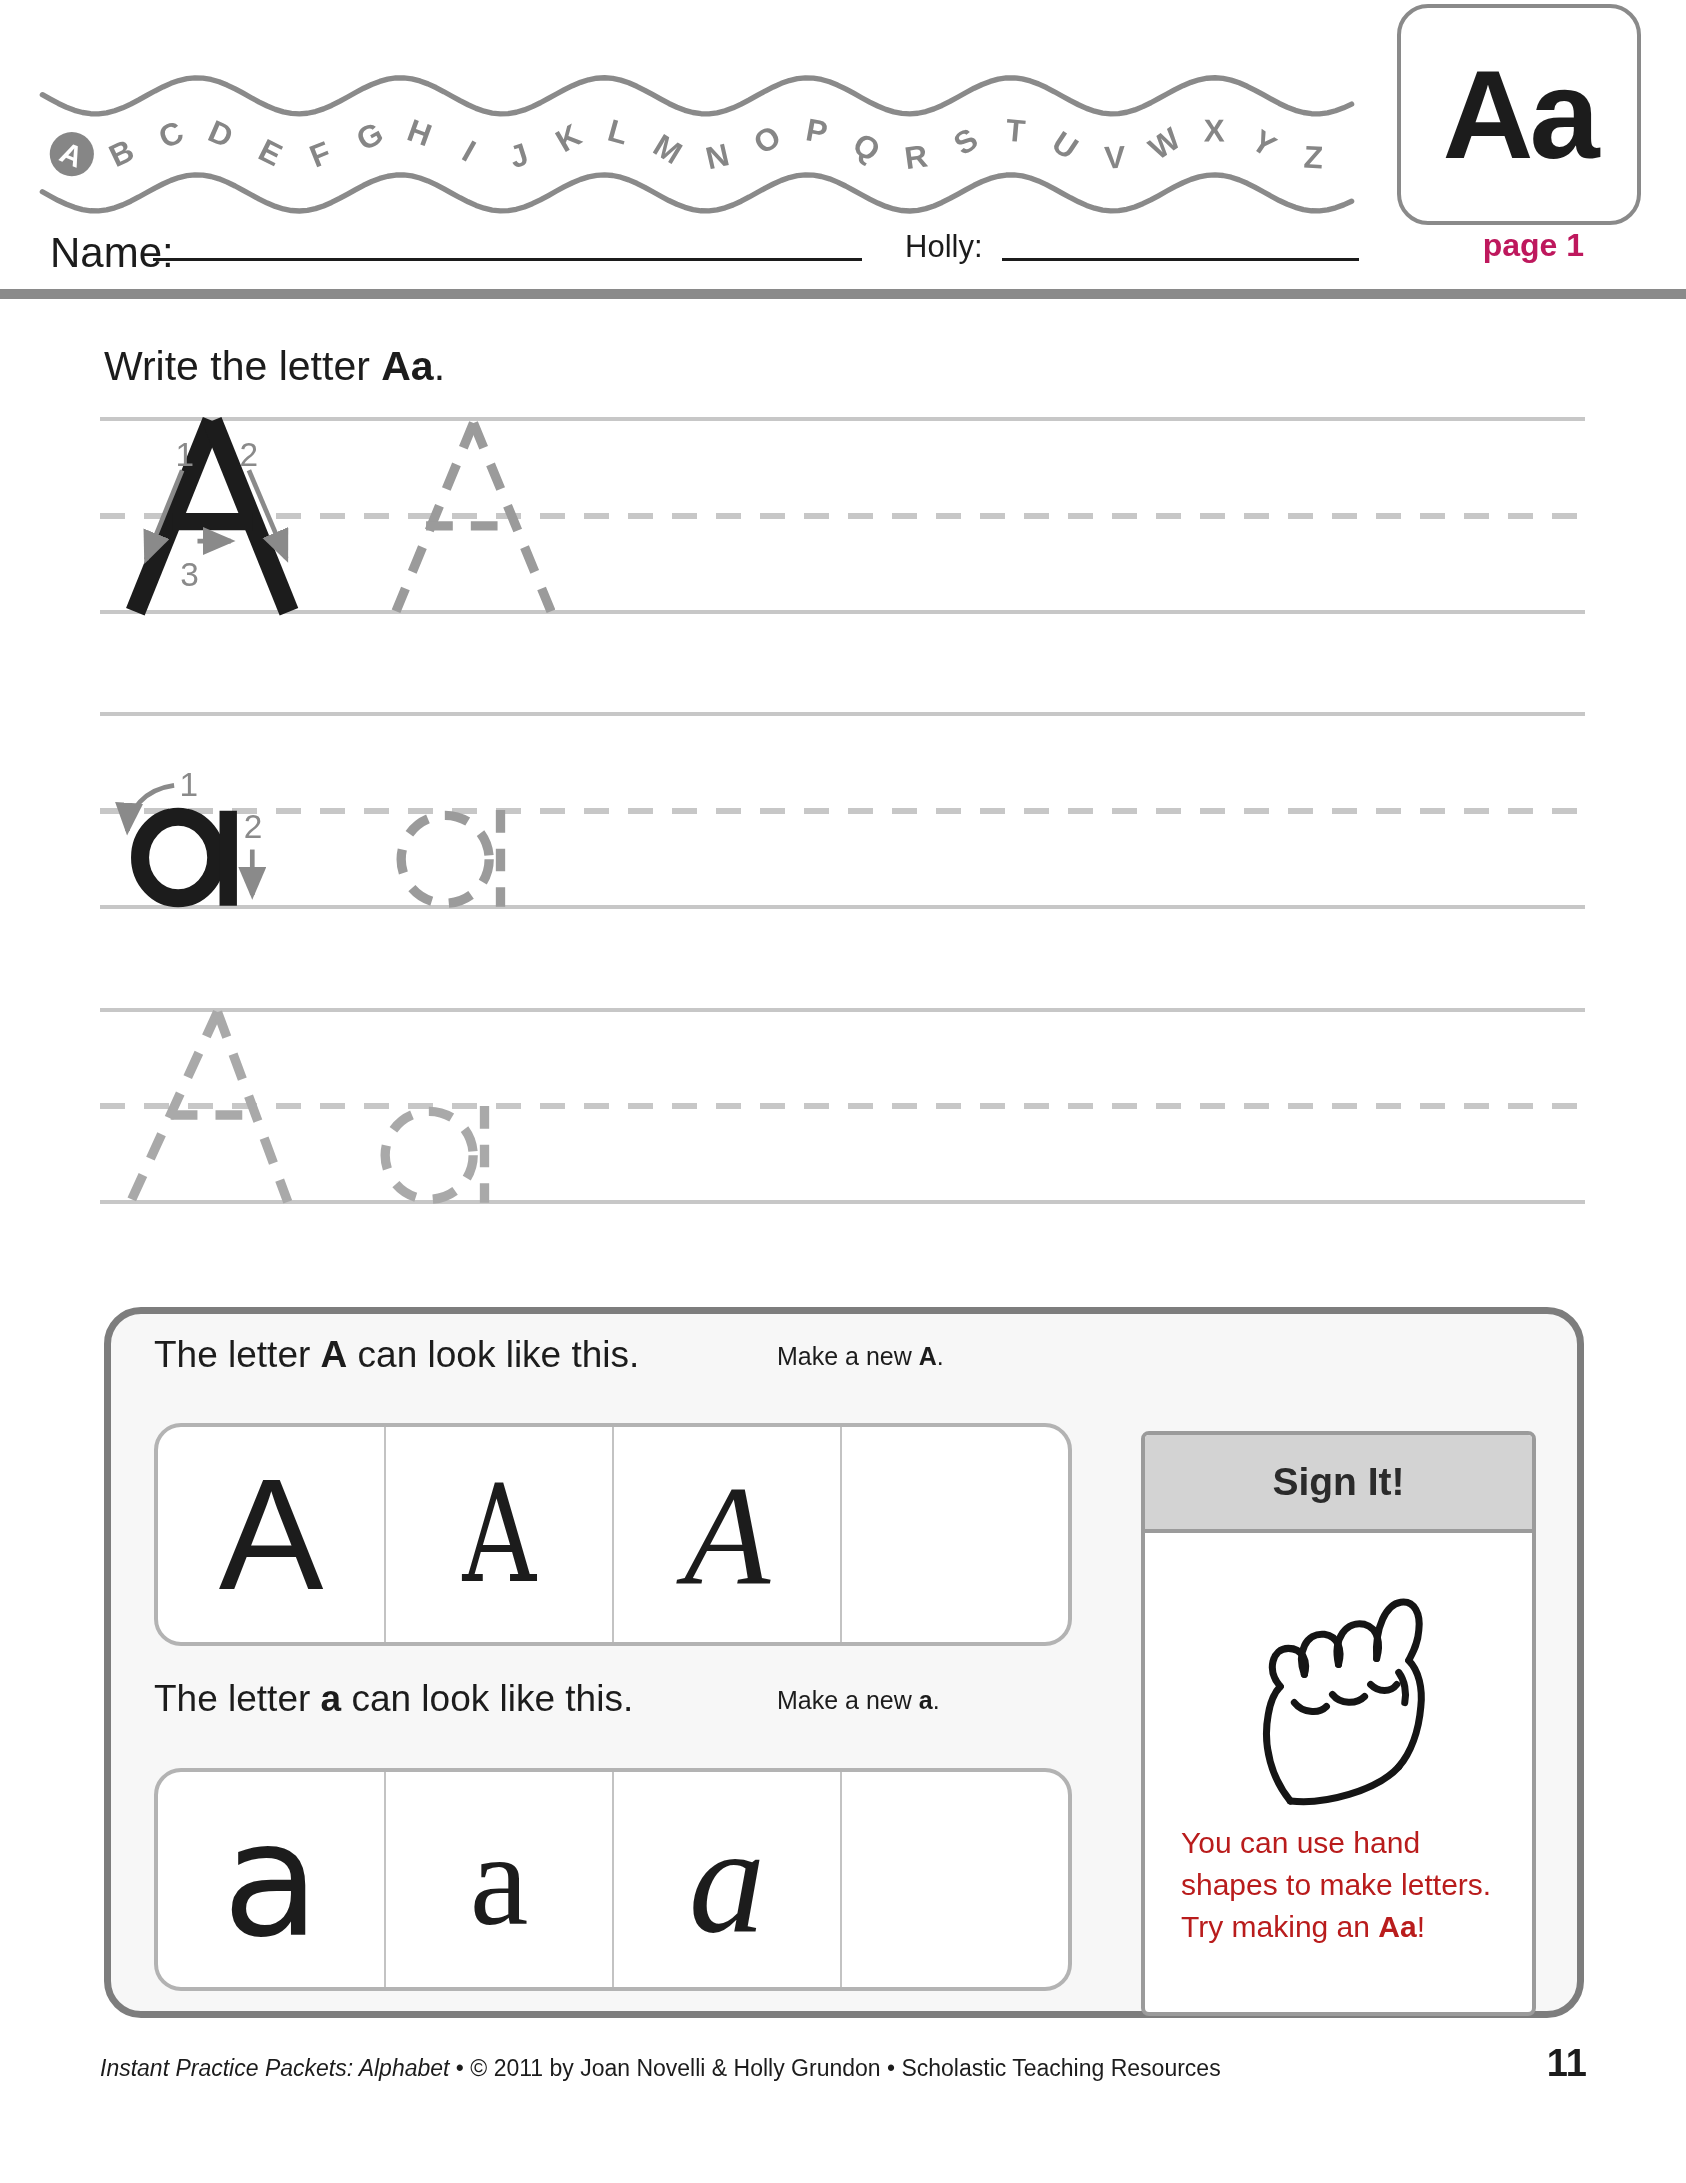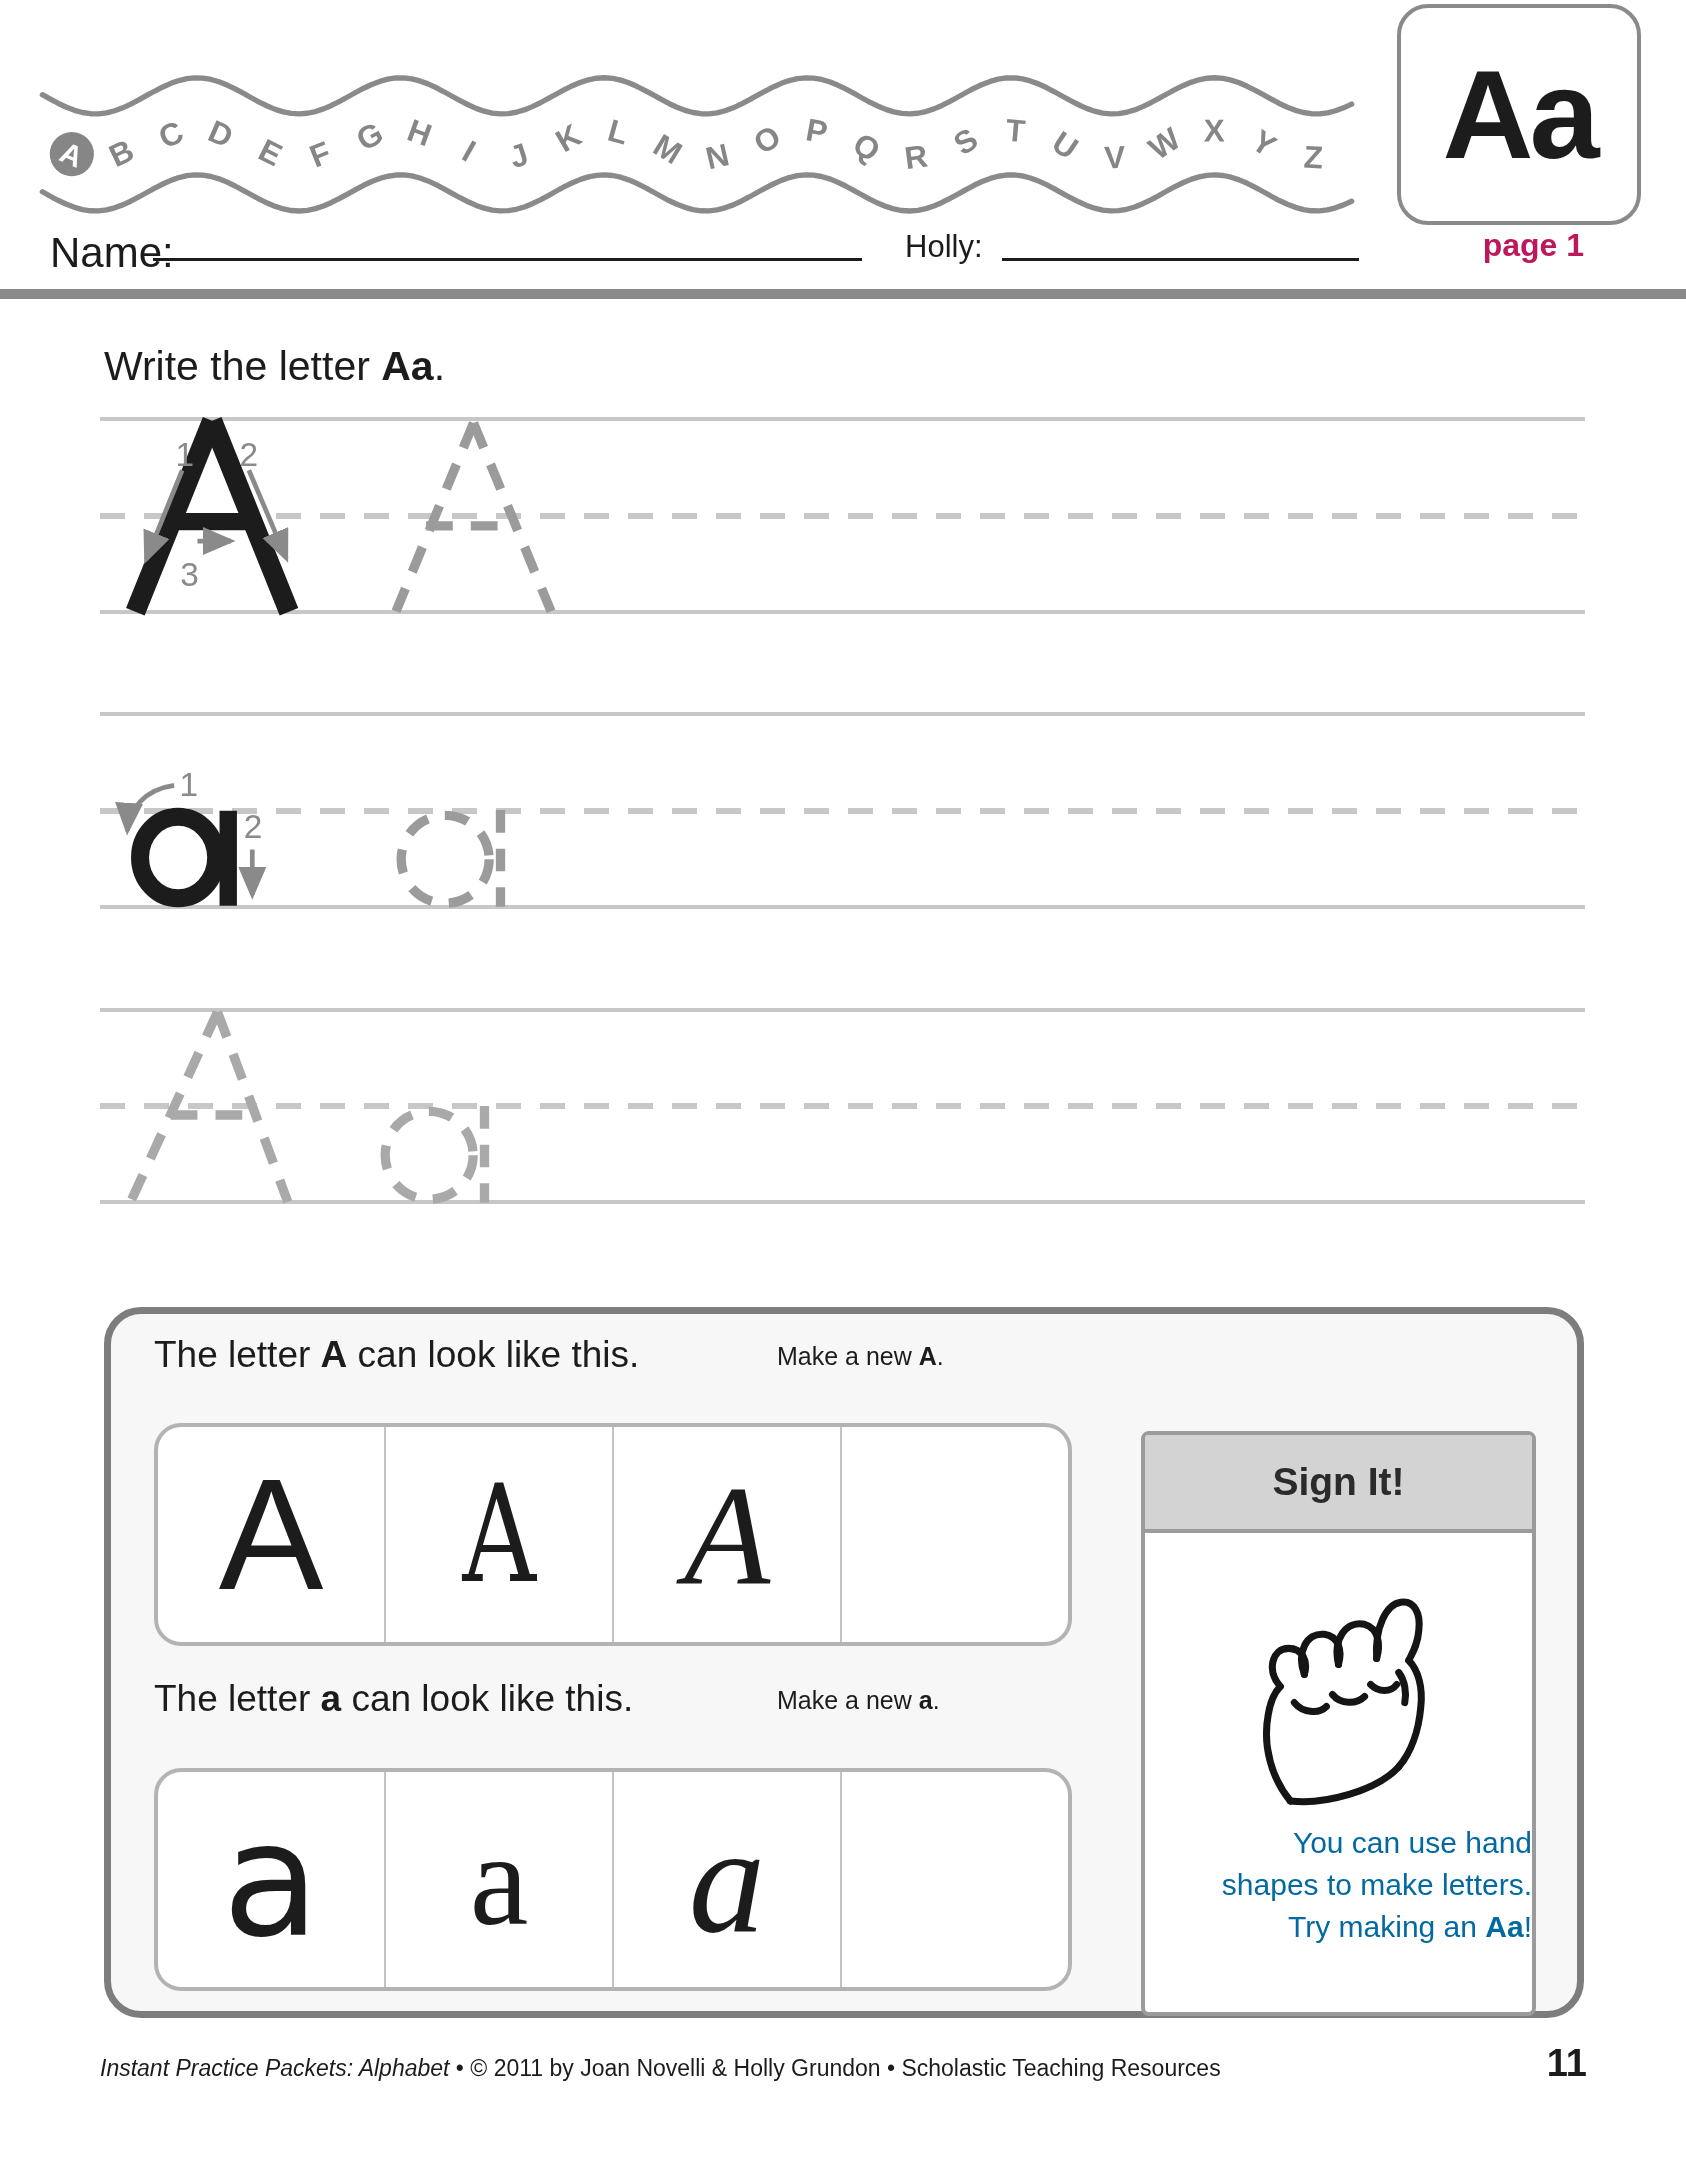--- a/index.html
+++ b/index.html
@@ -49,21 +49,21 @@
   .ga1{font:400 159px "DejaVu Sans",sans-serif;}
   .ga2{font:400 132px "Liberation Serif",serif;}
   .ga3{font:italic 400 153px "Liberation Serif",serif;}
 
   .signit{position:absolute;left:1141px;top:1431px;width:395px;height:585px;background:#fff;
           border:4px solid #9b9b9b;border-radius:8px;box-sizing:border-box;overflow:hidden;}
   .signit-head{height:94px;background:#d3d3d3;border-bottom:4px solid #9b9b9b;
                display:flex;align-items:center;justify-content:center;
                font-weight:700;font-size:39px;color:#2b2b2b;}
   .fist-wrap{display:flex;justify-content:center;margin-top:19px;}
-  .sign-text{margin-top:9.4px;text-align:right;font-size:30px;line-height:42px;color:#0369a1;}
+  .sign-text{margin-top:9.4px;text-align:left;font-size:30px;line-height:42px;color:#b91c1c;padding-left:36px;}
   .sign-text b{font-weight:700;}
 
   .footer{left:100px;top:2055px;font-size:23px;color:#1c1c1c;}
   .footer .it{font-style:italic;}
   .pagenum{left:1505px;top:2042px;width:82px;text-align:right;font-size:38px;font-weight:700;}
 </style>
 </head>
 <body>
 
 <div class="page">

